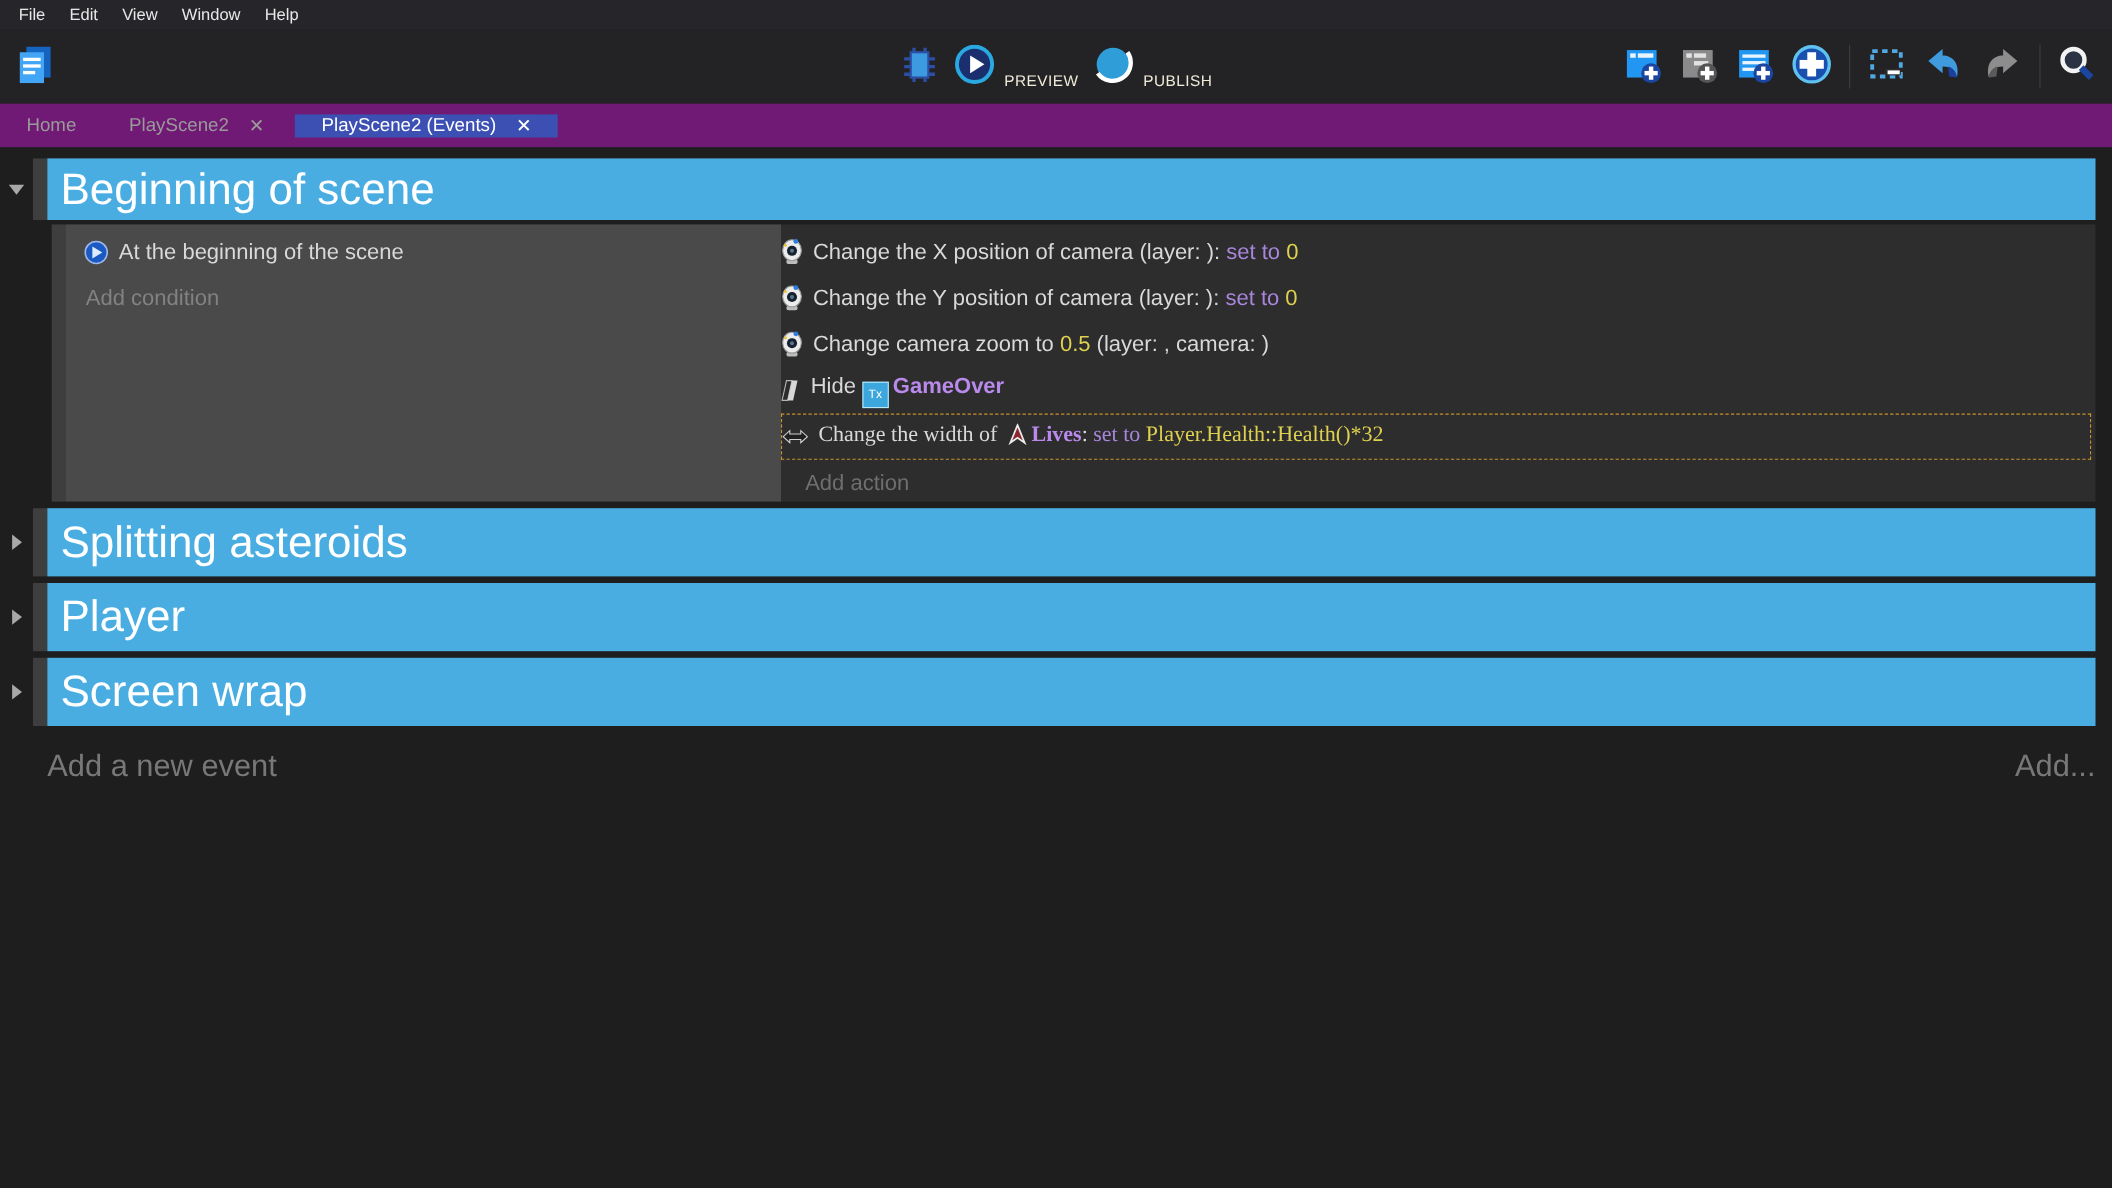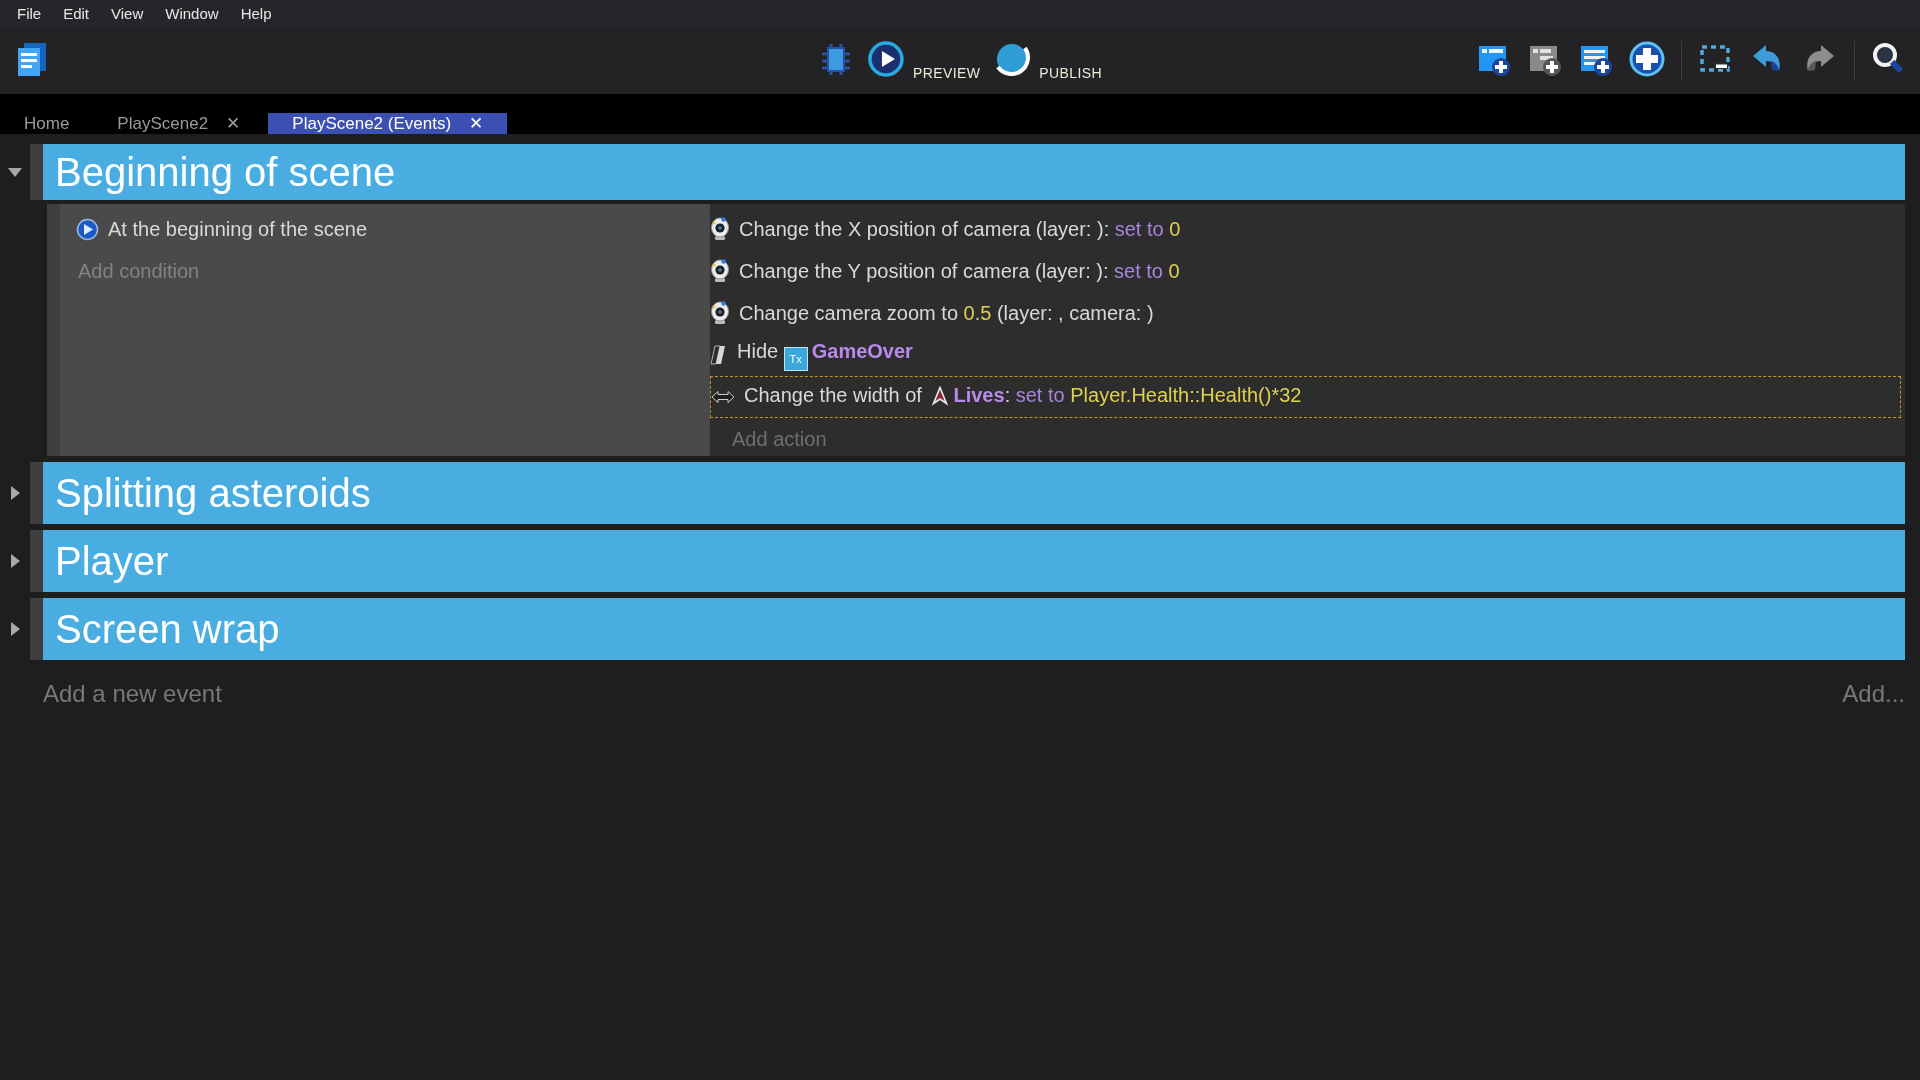--- a/index.html
+++ b/index.html
@@ -15,21 +15,21 @@
   .tb-left { position:absolute; left:12px; top:50%; transform:translateY(-50%); display:flex; }
   .tb-center { position:absolute; left:50%; top:50%; transform:translate(-50%,-50%);
                display:flex; align-items:center; gap:14px; }
   .tb-right { position:absolute; right:14px; top:50%; transform:translateY(-50%);
               display:flex; align-items:center; gap:15px; }
   .tb-btn { display:flex; align-items:flex-end; gap:9px; cursor:pointer; }
   .tb-label { color:#EFEAD8; font-size:14px; letter-spacing:.4px; }
   .tb-sep { width:1px; height:40px; background:#3d3d42; }
 
   
-  .tabbar { height:40px; background:#000000; display:flex; align-items:flex-end; }
+  .tabbar { height:40px; background:#701a75; display:flex; align-items:center; }
   .tab { display:flex; align-items:center; padding:0 24px; font-size:17px; color:#9a9a9a; gap:18px; cursor:pointer; }
   .tab.active { background:#3C50B4; color:#ffffff; margin-left:4px; }
   .tab-close { display:flex; align-items:center; cursor:pointer; color:#9a9a9a; }
   .tab.active .tab-close { color:#ffffff; }
 
   
   .sheet { height:946px; background:#1E1E1E; padding-top:10px; }
   .row { display:flex; }
   .gutter { width:30px; flex:none; display:flex; align-items:center; justify-content:center; }
   .handle { width:13px; flex:none; background:#3e3e3e; }
@@ -43,37 +43,37 @@
   .group-row.collapsed { height:62px; margin-bottom:6px; }
   .group-bar { flex:1; background:#49ADE2; color:#ffffff; font-size:40px; font-weight:400;
                display:flex; align-items:center; padding-left:12px; margin-right:15px; cursor:pointer; }
 
   .event-row { height:252px; margin-bottom:6px; }
   .conds { width:650px; flex:none; background:#4a4a4a; padding:4px 0 0 16px; }
   .acts  { flex:1; background:#2d2d2d; margin-right:15px; padding-top:4px; }
 
   .cond-line, .action-row { height:42px; display:flex; align-items:center; font-size:20px; color:#d9d9d9; cursor:pointer; }
   .action-row { margin-right:4px; }
-  .action-row.selected { border:1px dashed #C8922F; }
+  .action-row.selected { border:1px dashed #C8922F;font-family:Liberation Serif, serif; }
   .lead-ic { display:flex; align-items:center; margin-right:9px; flex:none; }
   .line { white-space:pre; }
   .kw  { color:#A886DC; }
   .val { color:#DFD14F; }
   .obj { color:#B98AEC; font-weight:bold; }
   .ghost { color:#828282; font-size:20px; height:42px; display:flex; align-items:center; cursor:pointer; }
   .conds .ghost { padding-left:2px; }
   .acts  .ghost { padding-left:22px; color:#6f6f6f; }
 
   .tx-badge { display:inline-block; width:24px; height:24px; background:#3BA7DC; border:1px solid #bfe6f7;
               color:#fff; font-size:11px; font-weight:normal; text-align:center; line-height:22px;
               vertical-align:-5px; margin:0 4px 0 0; }
   .mid-ic { display:inline-block; vertical-align:-4px; margin:0 3px; }
 
   .footer { display:flex; justify-content:space-between; padding:14px 15px 0 43px;
-            color:#787878; font-size:24px; }
+            color:#787878; font-size:28px; }
   .footer span { cursor:pointer; }
 </style>
 </head>
 <body>
 
 <div class="menubar">
   <span class="menu-item">File</span>
   <span class="menu-item">Edit</span>
   <span class="menu-item">View</span>
   <span class="menu-item">Window</span>

